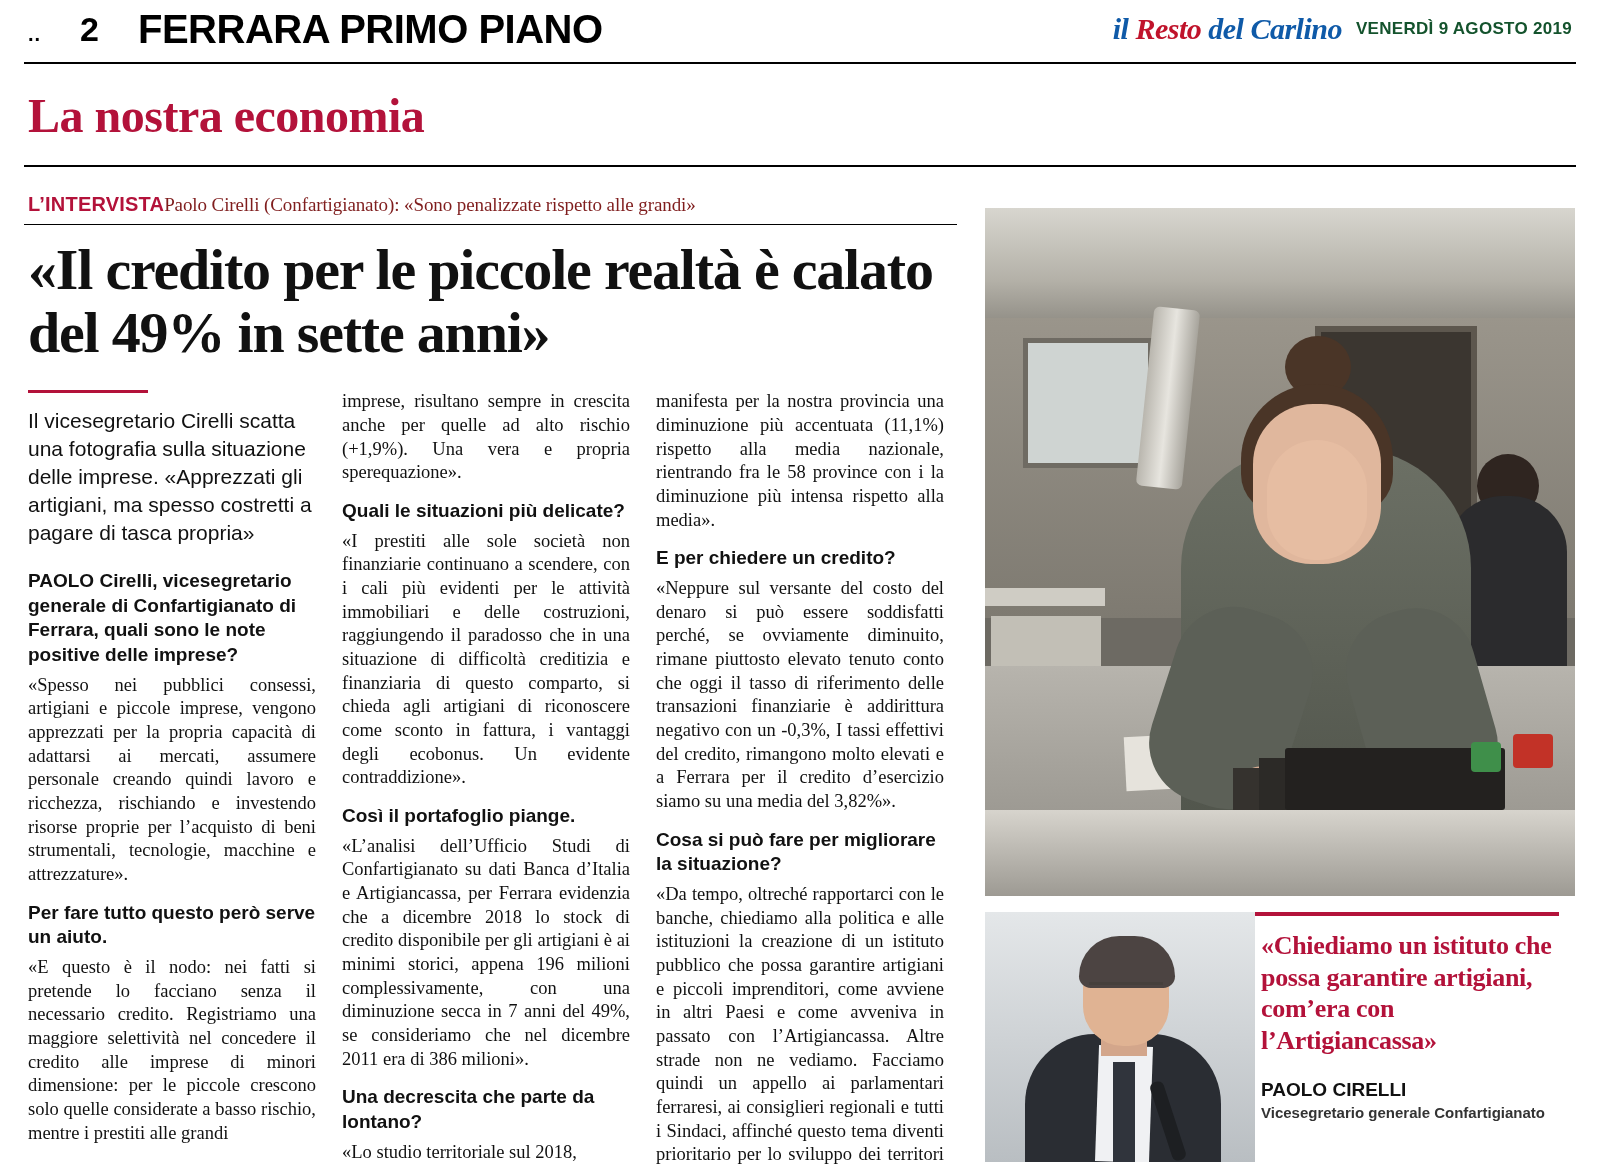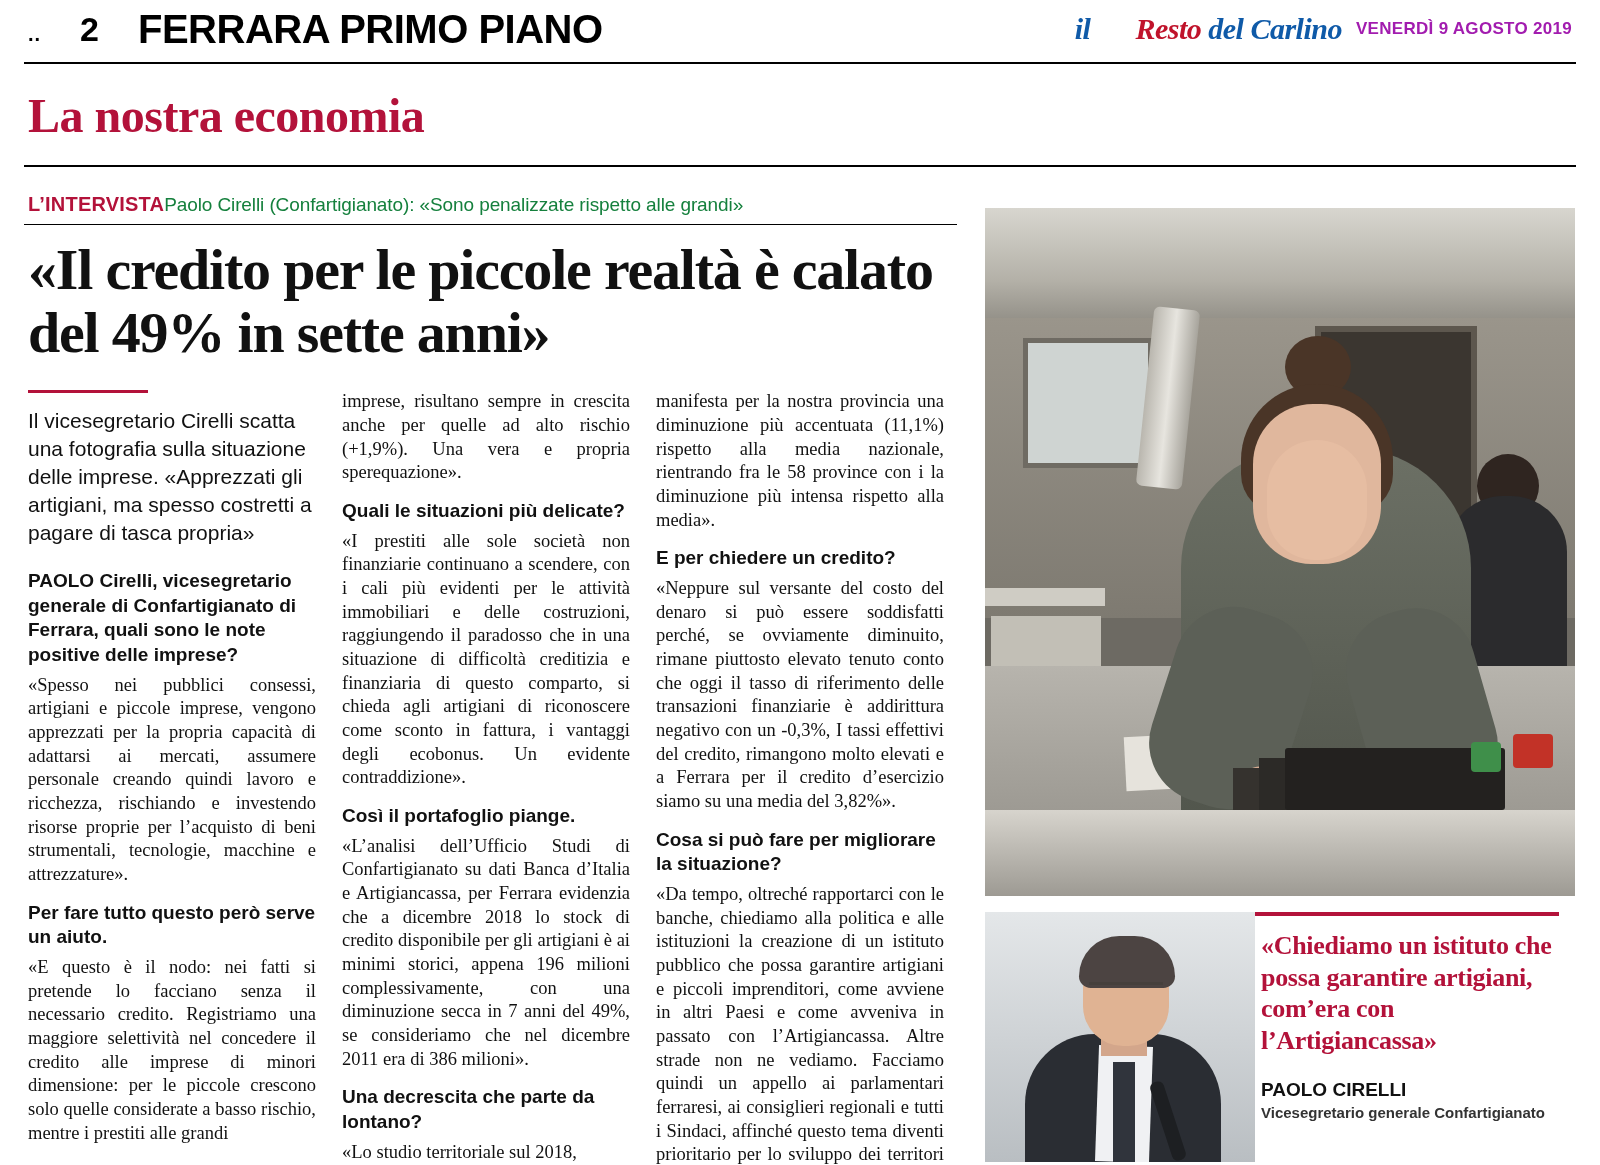--- a/index.html
+++ b/index.html
@@ -63,29 +63,29 @@
   }
   .logo {
     font-family: "Liberation Serif", serif;
     font-size: 30px;
     font-style: italic;
     font-weight: bold;
     letter-spacing: -0.5px;
     white-space: nowrap;
   }
   .logo .il { color: #0f5aa8; }
-  .logo .resto { color: #c0132b; margin-left: 38px; }
+  .logo .resto { color: #c0132b; }
   .logo .del { color: #0f5aa8; }
   .logo .carlino { color: #0f5aa8; }
   .issue-date {
     font-family: "Liberation Sans", sans-serif;
     font-size: 17px;
     font-weight: bold;
     letter-spacing: 0.3px;
-    color: #a21caf;
+    color: #14532d;
     white-space: nowrap;
   }
 
   
   .rubric {
     font-family: "Liberation Serif", serif;
     font-size: 48px;
     font-weight: bold;
     color: #b3123a;
     padding: 24px 4px 22px 4px;
@@ -102,23 +102,23 @@
     border-bottom: 1.5px solid #000;
   }
   .strap-label {
     font-family: "Liberation Sans", sans-serif;
     font-size: 20px;
     font-weight: bold;
     color: #b3123a;
     letter-spacing: 0.2px;
   }
   .strap-text {
-    font-family: Liberation Sans, sans-serif;
+    font-family: Liberation Serif, serif;
     font-size: 19px;
-    color: #15803d;
+    color: #7f1d1d;
     letter-spacing: -0.1px;
   }
 
   
   .headline {
     width: 940px;
     font-family: "Liberation Serif", serif;
     font-size: 58px;
     font-weight: bold;
     line-height: 1.08;

